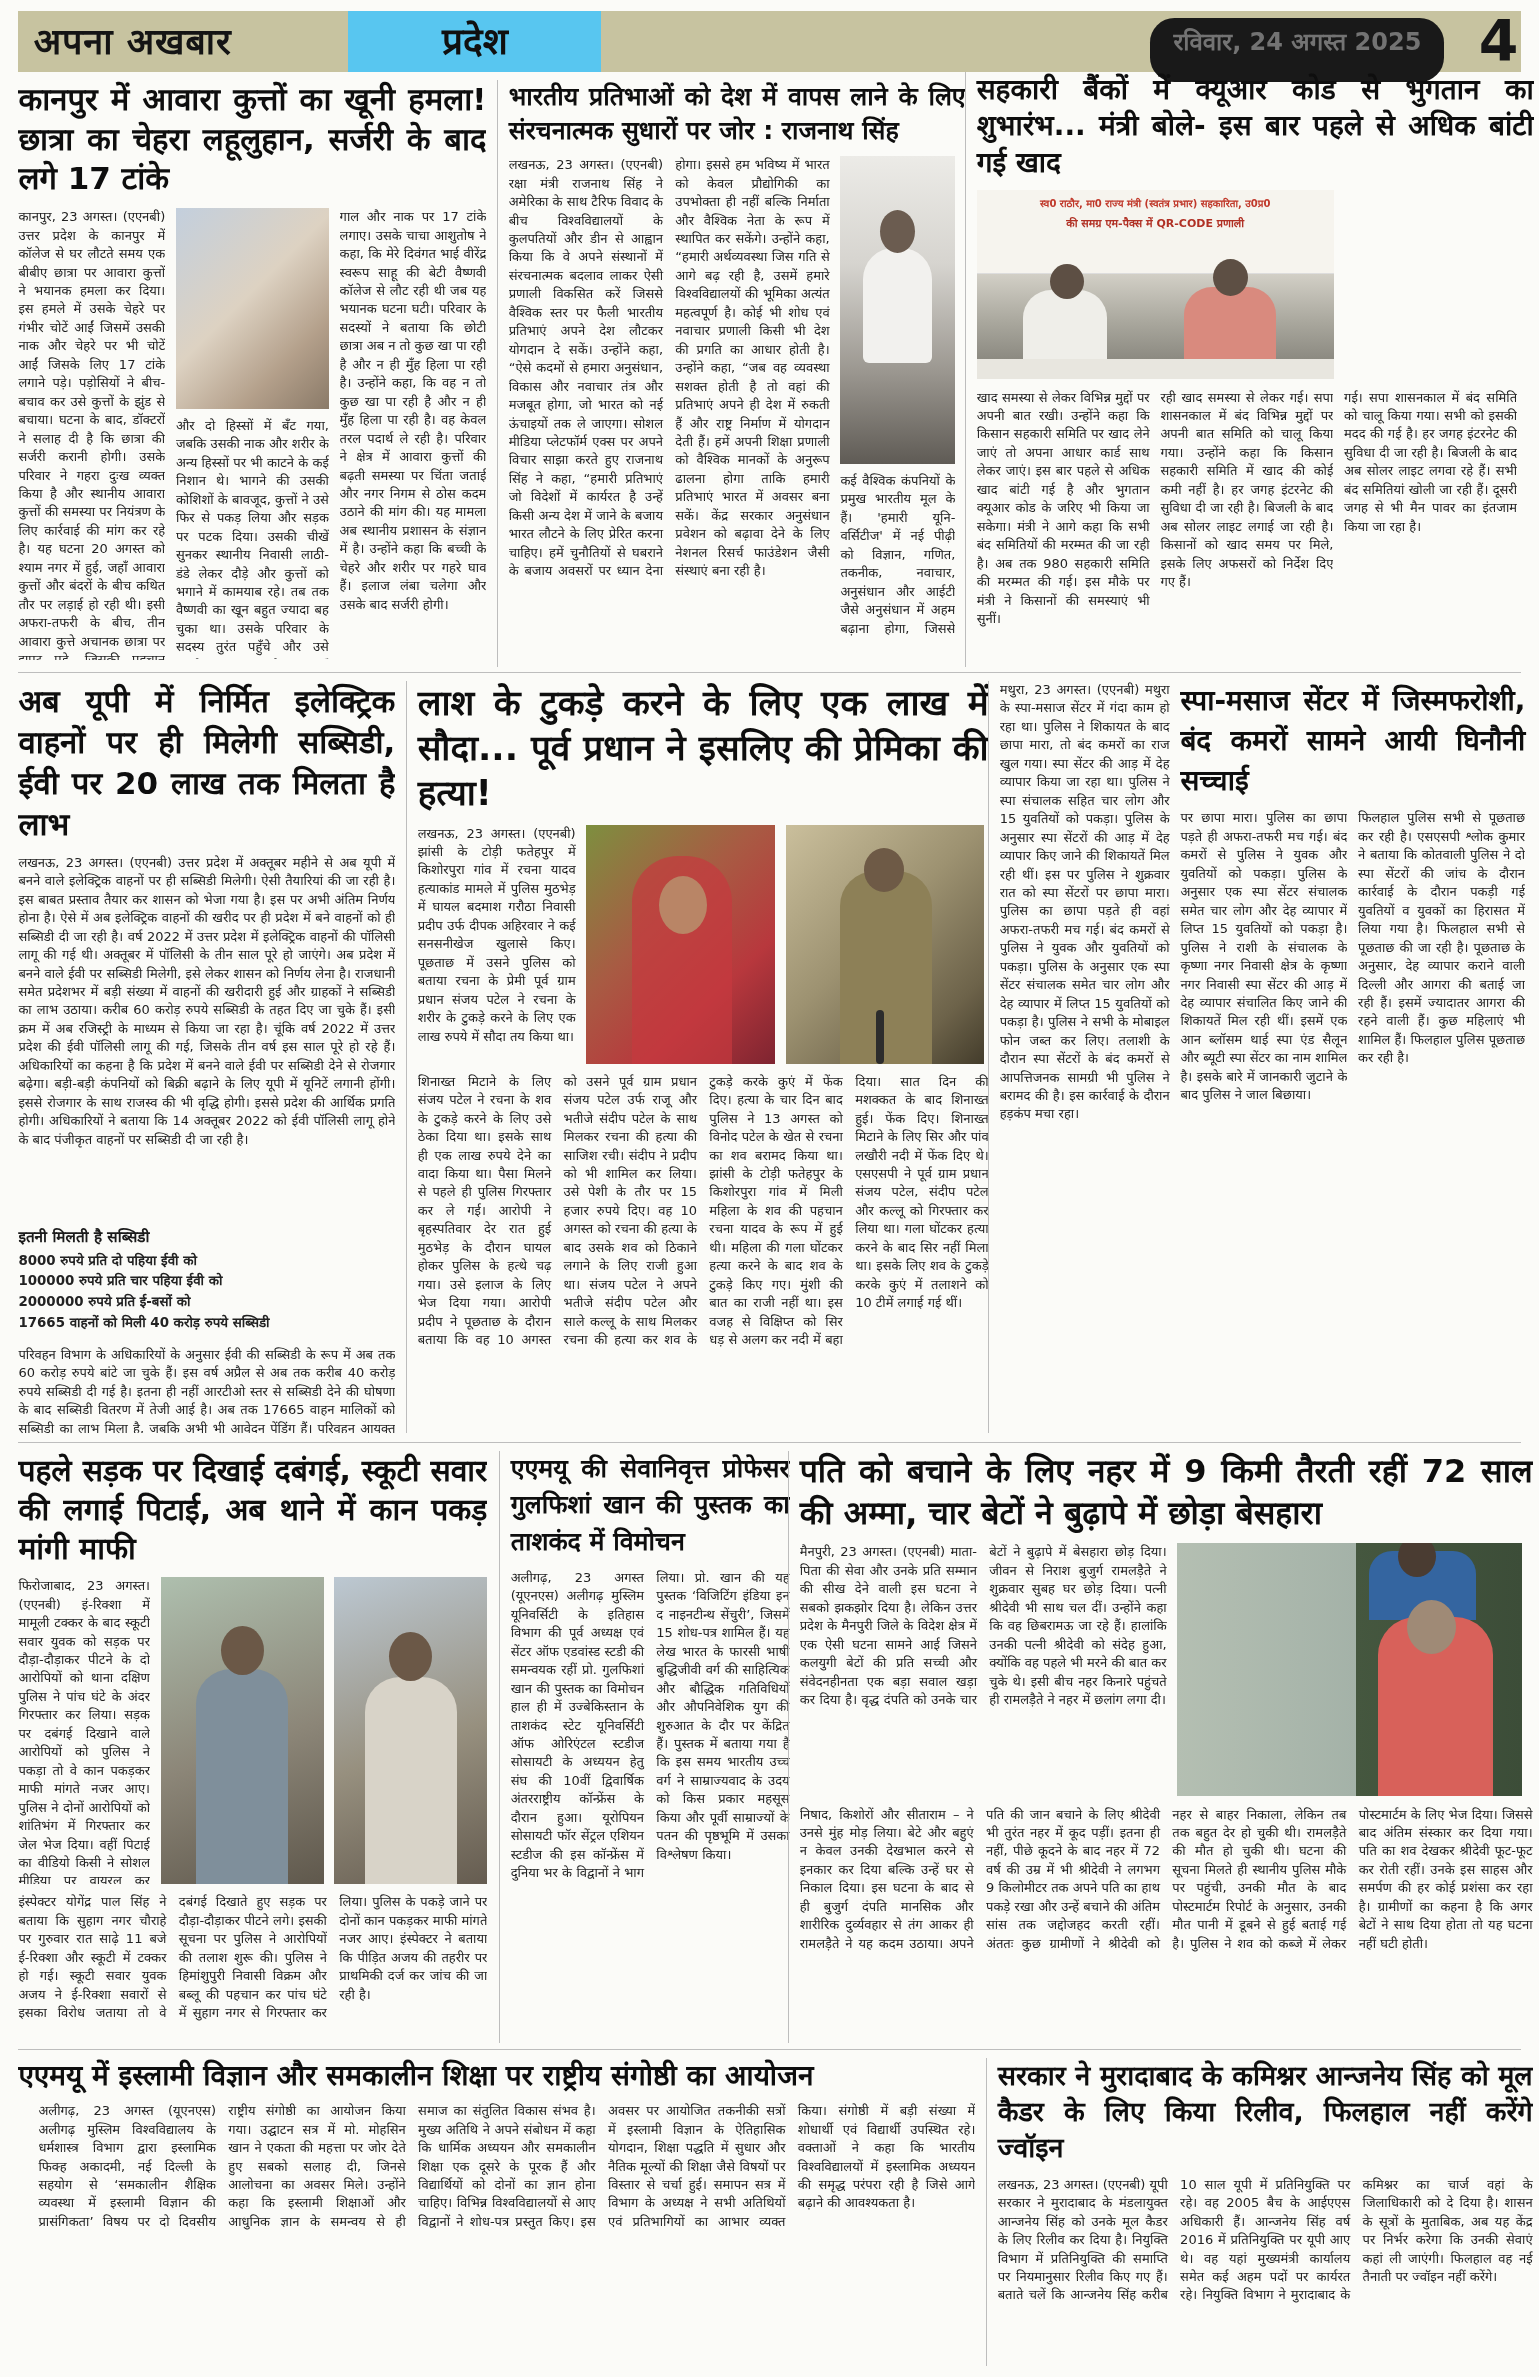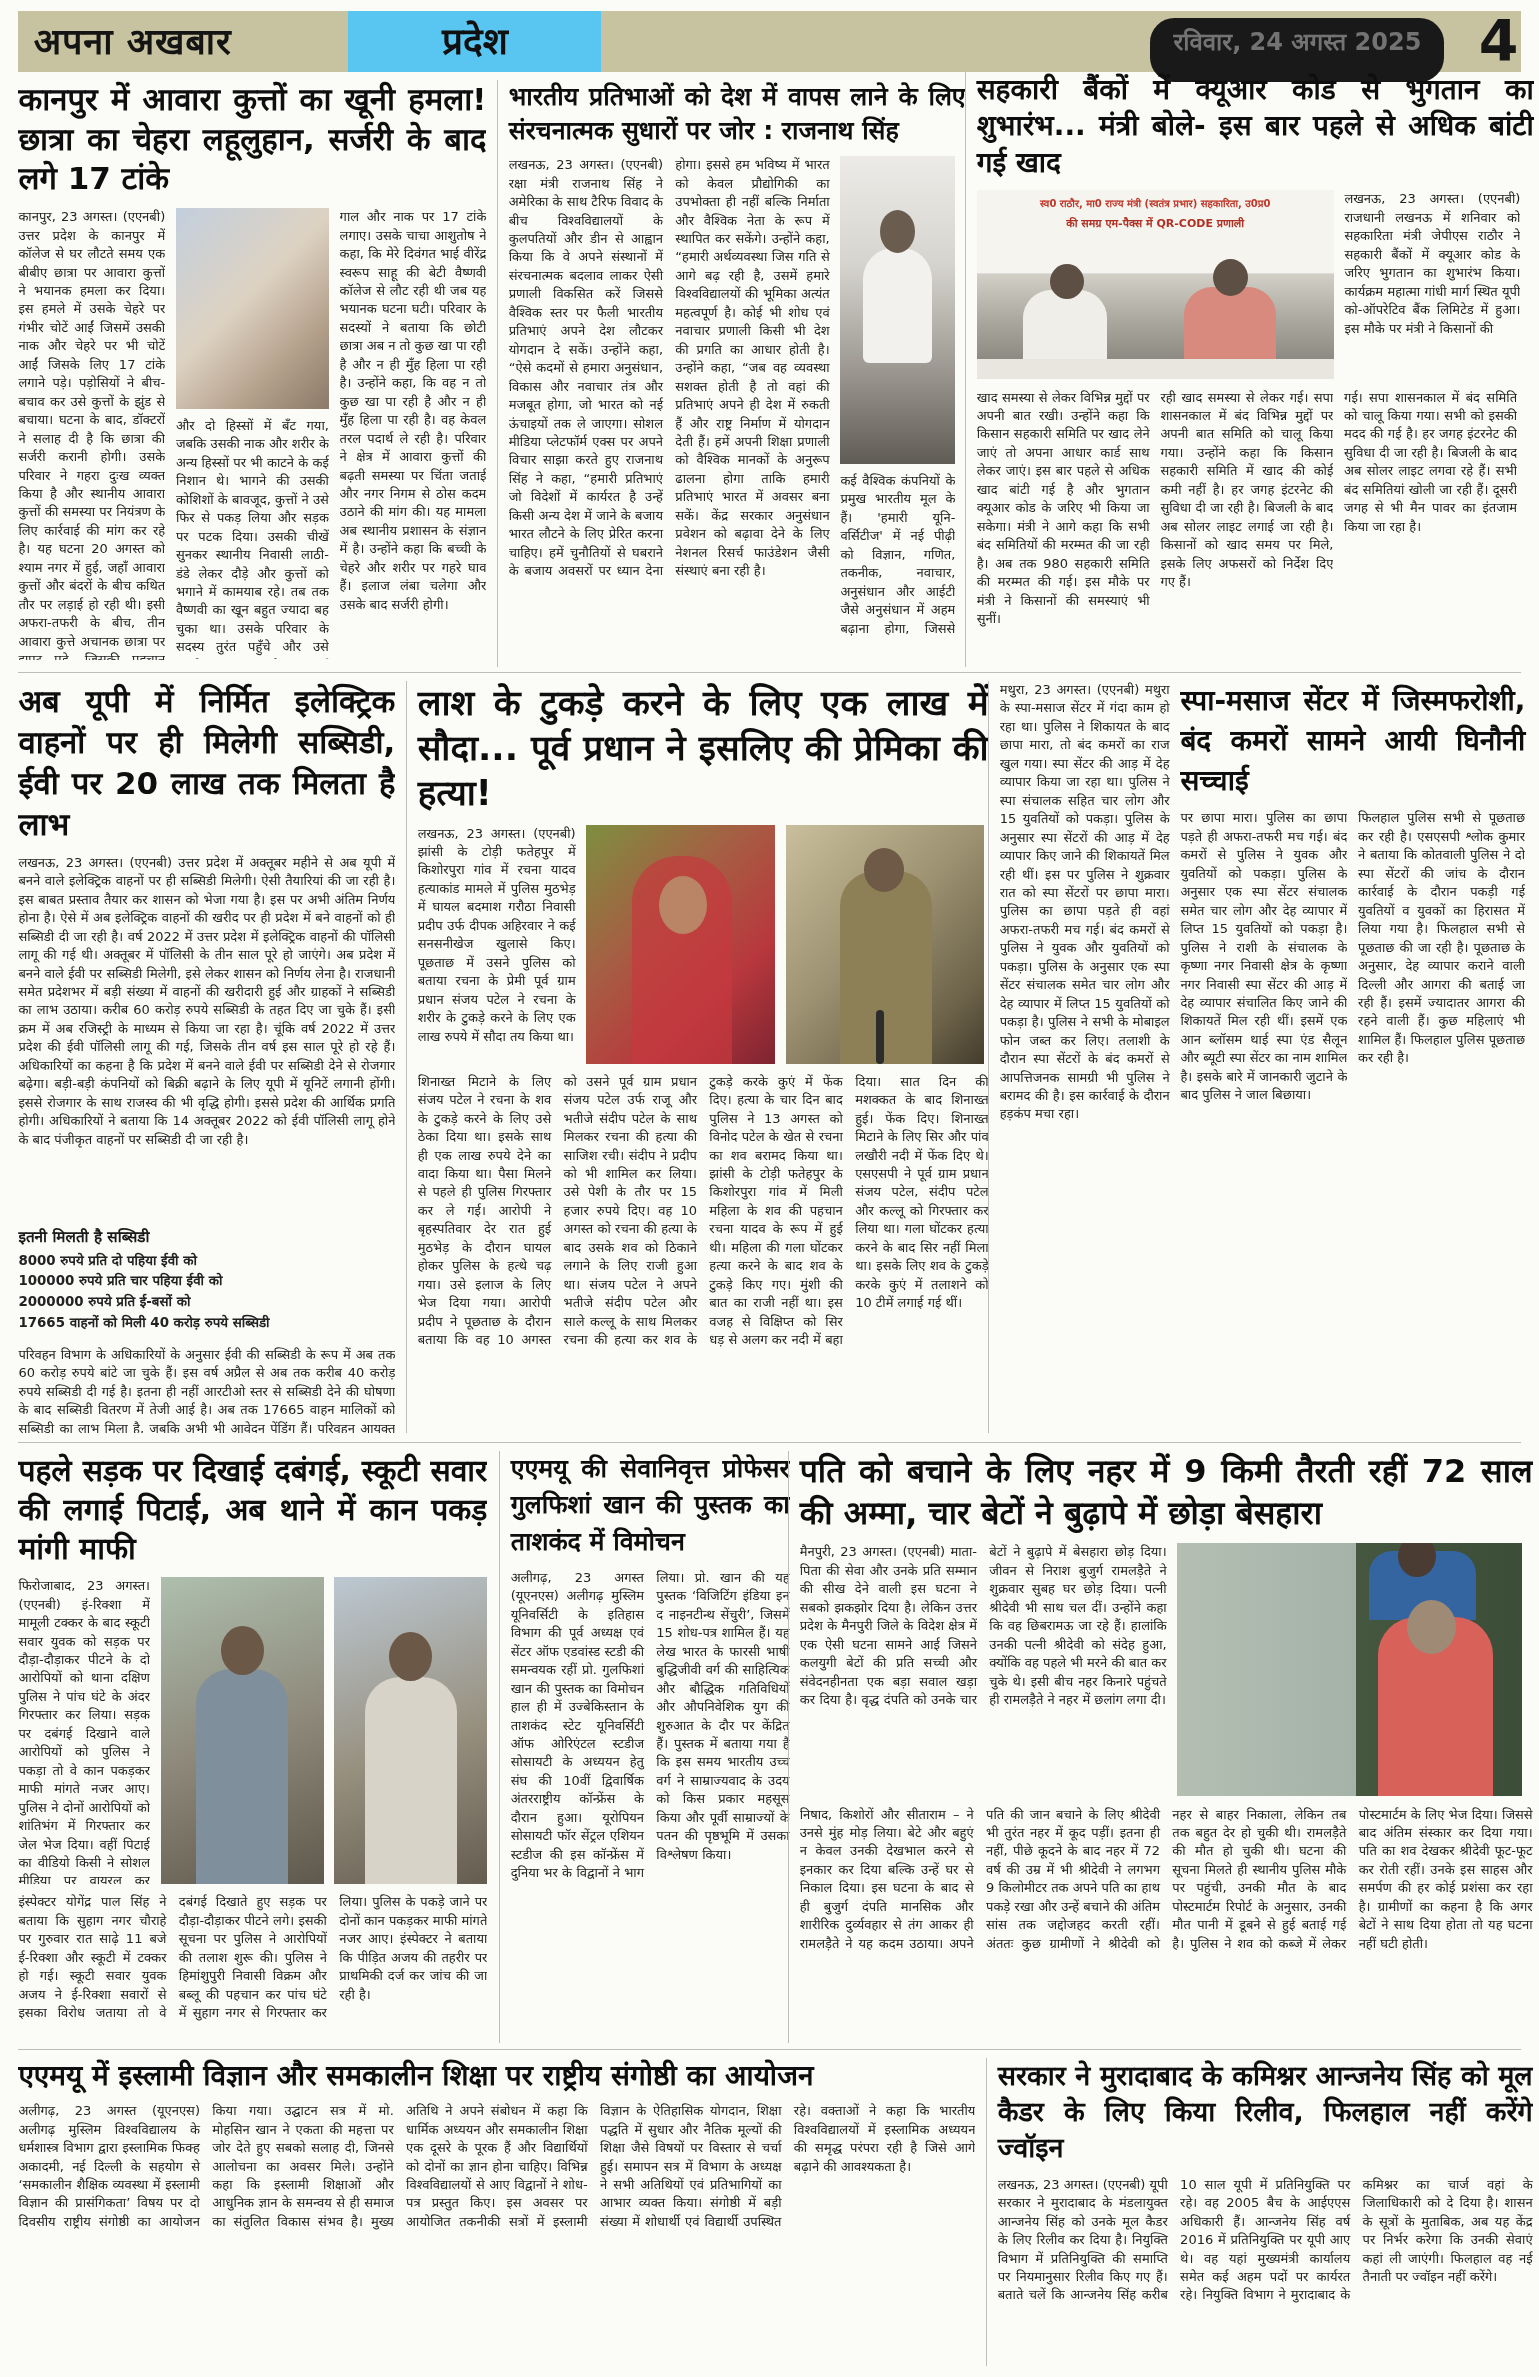--- a/index.html
+++ b/index.html
@@ -29,21 +29,21 @@
   .h-murder{font-size:35px;line-height:1.28;font-weight:800;}
   .h-spa{font-size:28px;line-height:1.42;font-weight:800;}
   .h-scooty{font-size:30px;line-height:1.3;font-weight:800;}
   .h-book{font-size:25px;line-height:1.45;font-weight:700;}
   .h-amma{font-size:32px;line-height:1.3;font-weight:800;}
   .h-seminar{font-size:28px;line-height:1.25;font-weight:800;white-space:nowrap;}
   .h-comm{font-size:27px;line-height:1.34;font-weight:800;}
   .cols2{column-count:2;column-gap:12.3px;}
   .cols3{column-count:3;column-gap:12.3px;}
   .cols4{column-count:4;column-gap:12.3px;}
-  .cols5{column-count:5;column-gap:12.3px;}
+  .cols5{column-count:5;column-gap:12.3px;margin-left:20px;}
   
   .subsidy{margin:7.7px 0;padding:4.6px 0;}
   .subsidy-title{font-size:15.3px;font-weight:800;margin-bottom:4.6px;}
   .subsidy-line{font-size:13.4px;font-weight:700;line-height:1.55;color:#222;}
   
   .ph-girl{background:linear-gradient(135deg,#c3cfdd 0%,#ddd2c2 45%,#b39f8a 75%,#8a7a68 100%);}
   .ph-minister{background:linear-gradient(180deg,#ecebe7 0%,#d6d4cf 35%,#9b9790 70%,#5f5b55 100%);}
   .ph-banner-scene{background:linear-gradient(180deg,#e9e7e0 0%,#d9d6cd 40%,#a9a79d 70%,#7c7a72 100%);}
   .banner-strip{position:absolute;left:0;top:0;width:100%;height:44%;background:#f6f4ee;border-bottom:0.8px solid #ddd;
         text-align:center;padding-top:6.1px;box-sizing:border-box;}
@@ -105,21 +105,20 @@
         <div class="banner-strip">
           <div class="banner-l1">स्व0 राठौर, मा0 राज्य मंत्री (स्वतंत्र प्रभार) सहकारिता, उ0प्र0</div>
           <div class="banner-l2">की समग्र एम-पैक्स में QR-CODE प्रणाली</div>
         </div>
         <div class="fig" style="left:46px;top:100px;width:84px;height:89px;background:#efeee9;border-radius:28px 28px 0 0;"></div>
         <div class="fig" style="left:73px;top:74px;width:34px;height:35px;background:#5d4f44;border-radius:50%;"></div>
         <div class="fig" style="left:207px;top:97px;width:92px;height:92px;background:#d98a7e;border-radius:28px 28px 0 0;"></div>
         <div class="fig" style="left:236px;top:69px;width:35px;height:37px;background:#5d4f44;border-radius:50%;"></div>
         <div class="fig" style="left:0;bottom:0;width:100%;height:20px;background:#e8e6df;border-radius:0;"></div>
       </div>
-      <div class="bodytxt" style="width:176px;height:189px;">लखनऊ, 23 अगस्त। (एएनबी) राजधानी लखनऊ में शनिवार को सहकारिता मंत्री जेपीएस राठौर ने सहकारी बैंकों में क्यूआर कोड के जरिए भुगतान का शुभारंभ किया। कार्यक्रम महात्मा गांधी मार्ग स्थित यूपी को-ऑपरेटिव बैंक लिमिटेड में हुआ। इस मौके पर मंत्री ने किसानों की</div>
     </div>
     <div class="colflex" style="margin-top:9.2px;height:330px;">
       <div class="bodytxt" style="width:173px;">खाद समस्या से लेकर विभिन्न मुद्दों पर अपनी बात रखी। उन्होंने कहा कि किसान सहकारी समिति पर खाद लेने जाएं तो अपना आधार कार्ड साथ लेकर जाएं। इस बार पहले से अधिक खाद बांटी गई है और भुगतान क्यूआर कोड के जरिए भी किया जा सकेगा। मंत्री ने आगे कहा कि सभी बंद समितियों की मरम्मत की जा रही है। अब तक 980 सहकारी समिति की मरम्मत की गई। इस मौके पर मंत्री ने किसानों की समस्याएं भी सुनीं।</div>
       <div class="bodytxt" style="width:173px;">रही खाद समस्या से लेकर गई। सपा शासनकाल में बंद विभिन्न मुद्दों पर अपनी बात समिति को चालू किया गया। उन्होंने कहा कि किसान सहकारी समिति में खाद की कोई कमी नहीं है। हर जगह इंटरनेट की सुविधा दी जा रही है। बिजली के बाद अब सोलर लाइट लगाई जा रही है। किसानों को खाद समय पर मिले, इसके लिए अफसरों को निर्देश दिए गए हैं।</div>
       <div class="bodytxt" style="width:173px;">गई। सपा शासनकाल में बंद समिति को चालू किया गया। सभी को इसकी मदद की गई है। हर जगह इंटरनेट की सुविधा दी जा रही है। बिजली के बाद अब सोलर लाइट लगवा रहे हैं। सभी बंद समितियां खोली जा रही हैं। दूसरी जगह से भी मैन पावर का इंतजाम किया जा रहा है।</div>
     </div>
   </div>
 
   <div class="art" style="left:18.4px;top:681px;width:377px;height:752px;">
     <h2 class="h-ev">अब यूपी में निर्मित इलेक्ट्रिक वाहनों पर ही मिलेगी सब्सिडी, ईवी पर 20 लाख तक मिलता है लाभ</h2>

